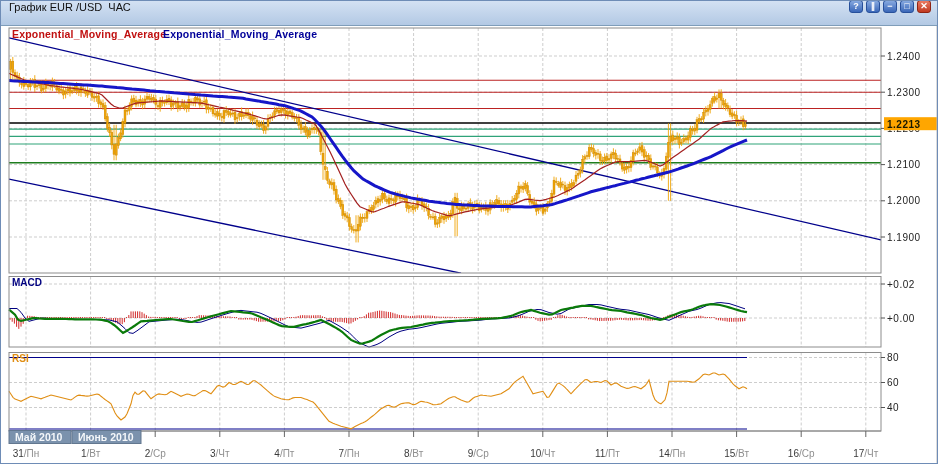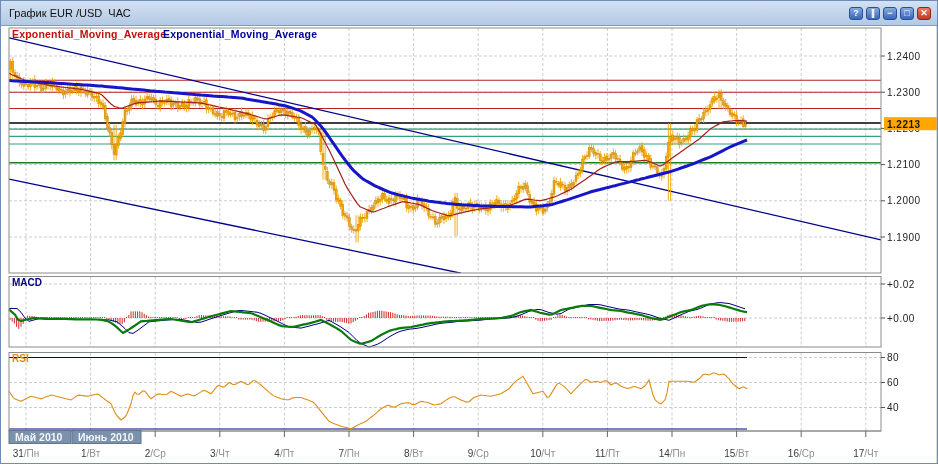--- a/index.html
+++ b/index.html
@@ -1,21 +1,21 @@
 <!DOCTYPE html>
 <html><head>
 <meta charset="utf-8">
 <style>
   html,body{margin:0;padding:0;background:#e4e4e4;}
   .window{position:relative;width:938px;height:464px;background:#ffffff;
     border:1px solid #6e8cb6;box-sizing:border-box;overflow:hidden;
     font-family:"Liberation Sans",sans-serif;}
   .titlebar{position:absolute;top:0;left:0;right:0;height:18px;z-index:5;
     background:linear-gradient(#d3e1f3,#b3c9e4);border-bottom:1px solid #7f9db9;
-    display:flex;align-items:center;padding:12px 4px;box-sizing:border-box;}
+    display:flex;align-items:flex-end;padding:12px 4px;box-sizing:border-box;}
   .title{font-size:11px;color:#101010;padding-left:4px;white-space:pre;}
   .buttons{margin-left:auto;display:flex;gap:3px;padding-right:2px;}
   .capbtn{width:14px;height:13px;border-radius:3px;font-size:9px;font-weight:bold;
     color:#fff;display:flex;align-items:center;justify-content:center;
     border:1px solid #27509b;background:linear-gradient(#86a9e0,#3a67b8);
     box-sizing:border-box;line-height:1;cursor:default;user-select:none;}
   .capbtn.red{background:linear-gradient(#ea7a62,#c03a22);border-color:#8f2413;}
   svg{position:absolute;top:0;left:0;}
   text{font-family:"Liberation Sans",sans-serif;}
 </style>

